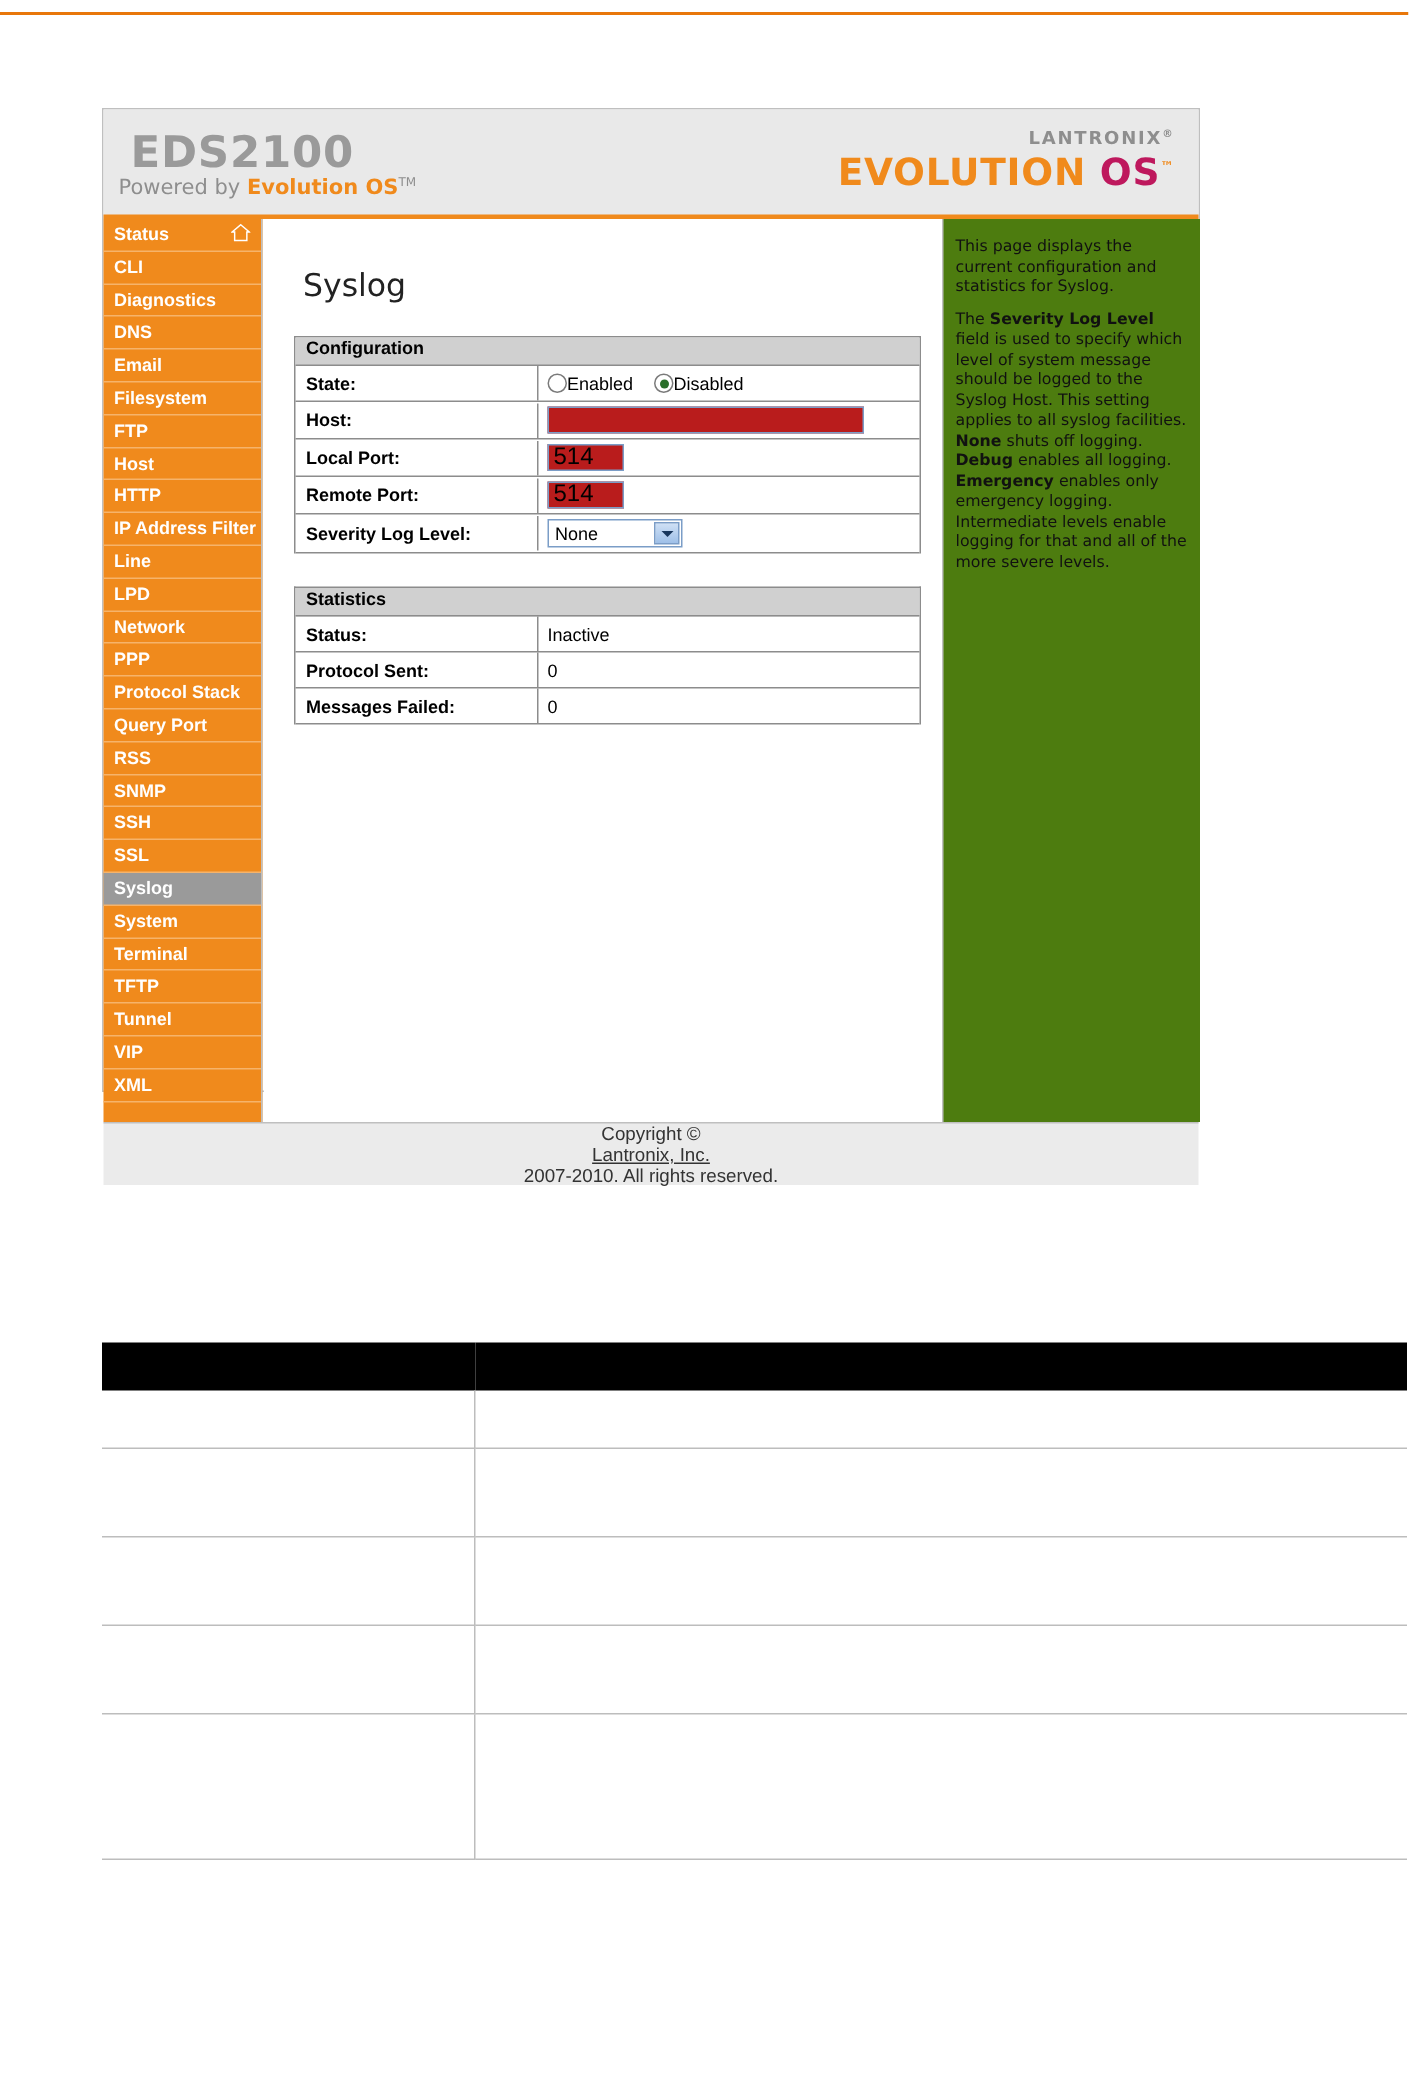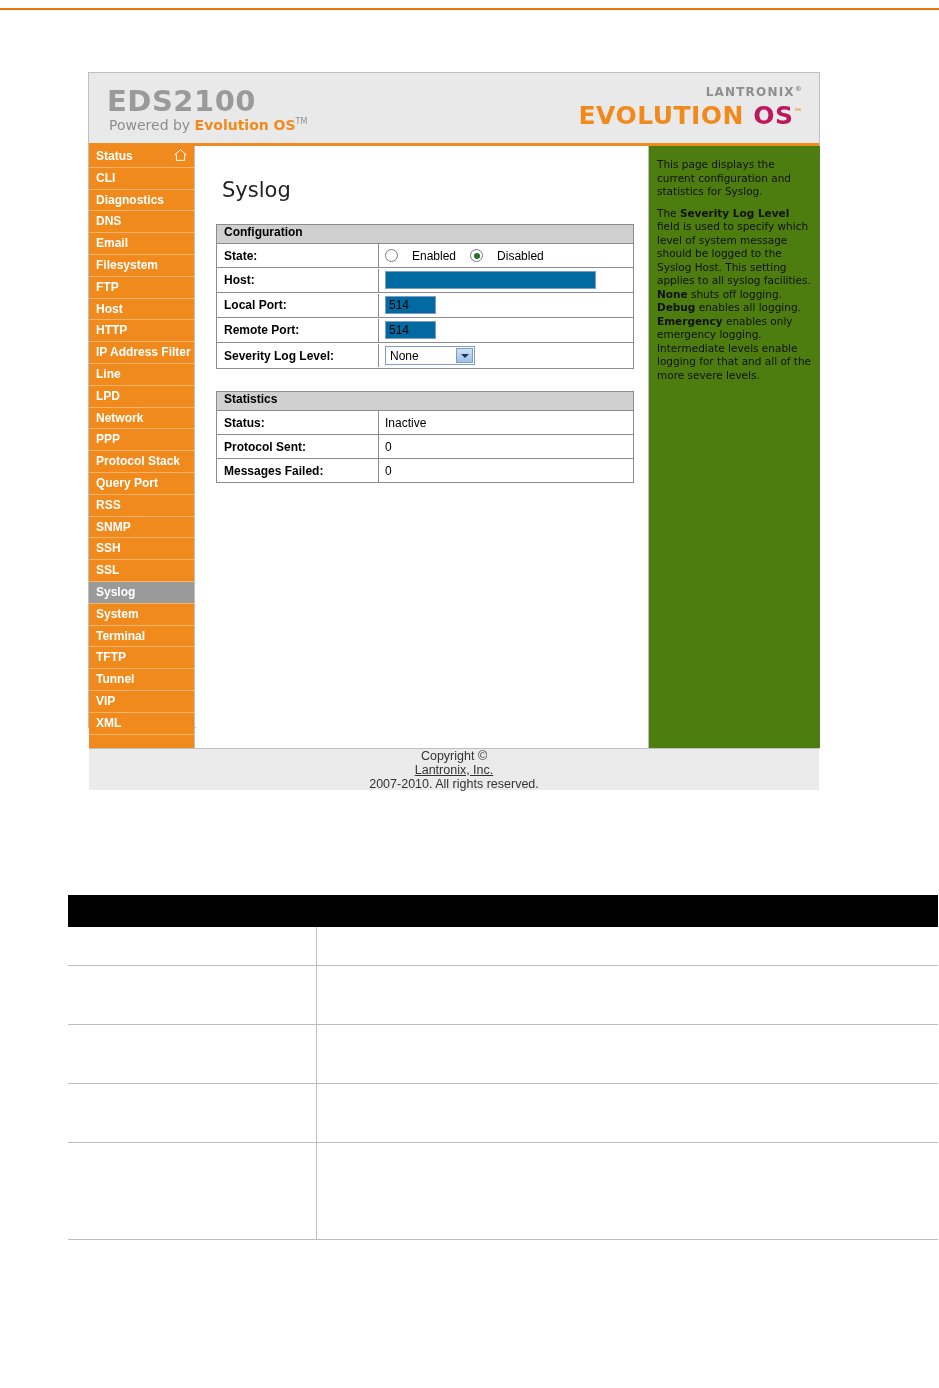--- a/index.html
+++ b/index.html
@@ -29,21 +29,20 @@
   
   .device-ui {
     position: absolute;
     left: 68px;
     top: 72px;
     width: 732px;
     height: 656px;
     border: 1px solid #bfbfbf;
     background: #ffffff;
     box-sizing: border-box;
-    margin-left: 20px;
   }
 
   .device-header {
     position: relative;
     height: 73px;
     background: #e9e9e9;
     border-bottom: 3px solid #f08a1c;
     box-sizing: border-box;
   }
   .brand-model {
@@ -51,21 +50,21 @@
     left: 18px;
     top: 11px;
     font-size: 29px;
     font-weight: bold;
     color: #9a9a9a;
     letter-spacing: 0.5px;
     font-family: "DejaVu Sans", sans-serif;
   }
   .brand-powered {
     position: absolute;
-    left: 20px;
+    left: 10px;
     top: 44px;
     font-size: 14px;
     color: #8e8e8e;
     font-family: "DejaVu Sans", sans-serif;
   }
   .brand-powered b {
     color: #f08a1c;
   }
   .brand-powered sup {
     font-size: 8px;
@@ -186,43 +185,43 @@
   }
   .fvalue {
     flex: 1;
     box-sizing: border-box;
     padding: 3px 0 3px 6px;
     font-size: 12px;
     display: flex;
     align-items: center;
   }
   .radio-group { display: flex; align-items: center; gap: 14px; }
-  .radio-opt { display: flex; align-items: center; gap: 14px; font-size: 12px; }
+  .radio-opt { display: flex; align-items: center; gap: 0; font-size: 12px; }
   .radio {
     width: 11px; height: 11px;
     border: 1px solid #7a7a7a;
     border-radius: 50%;
     background: #fff;
     display: inline-block;
     position: relative;
   }
   .radio.checked::after {
     content: "";
     position: absolute;
     left: 2.5px; top: 2.5px;
     width: 6px; height: 6px;
     border-radius: 50%;
     background: #2a6f2a;
   }
   input.txt {
     font-family: "Liberation Sans", sans-serif;
-    font-size: 12px;
+    font-size: 16px;
     border: 1px solid #7b9dc7;
     padding: 1px 3px;
-    background: #0369a1;
+    background: #b91c1c;
     box-sizing: border-box;
     height: 18px;
   }
   input.host { width: 211px; }
   input.port { width: 51px; }
   .select {
     width: 90px;
     height: 19px;
     border: 1px solid #7b9dc7;
     background: #fff;

